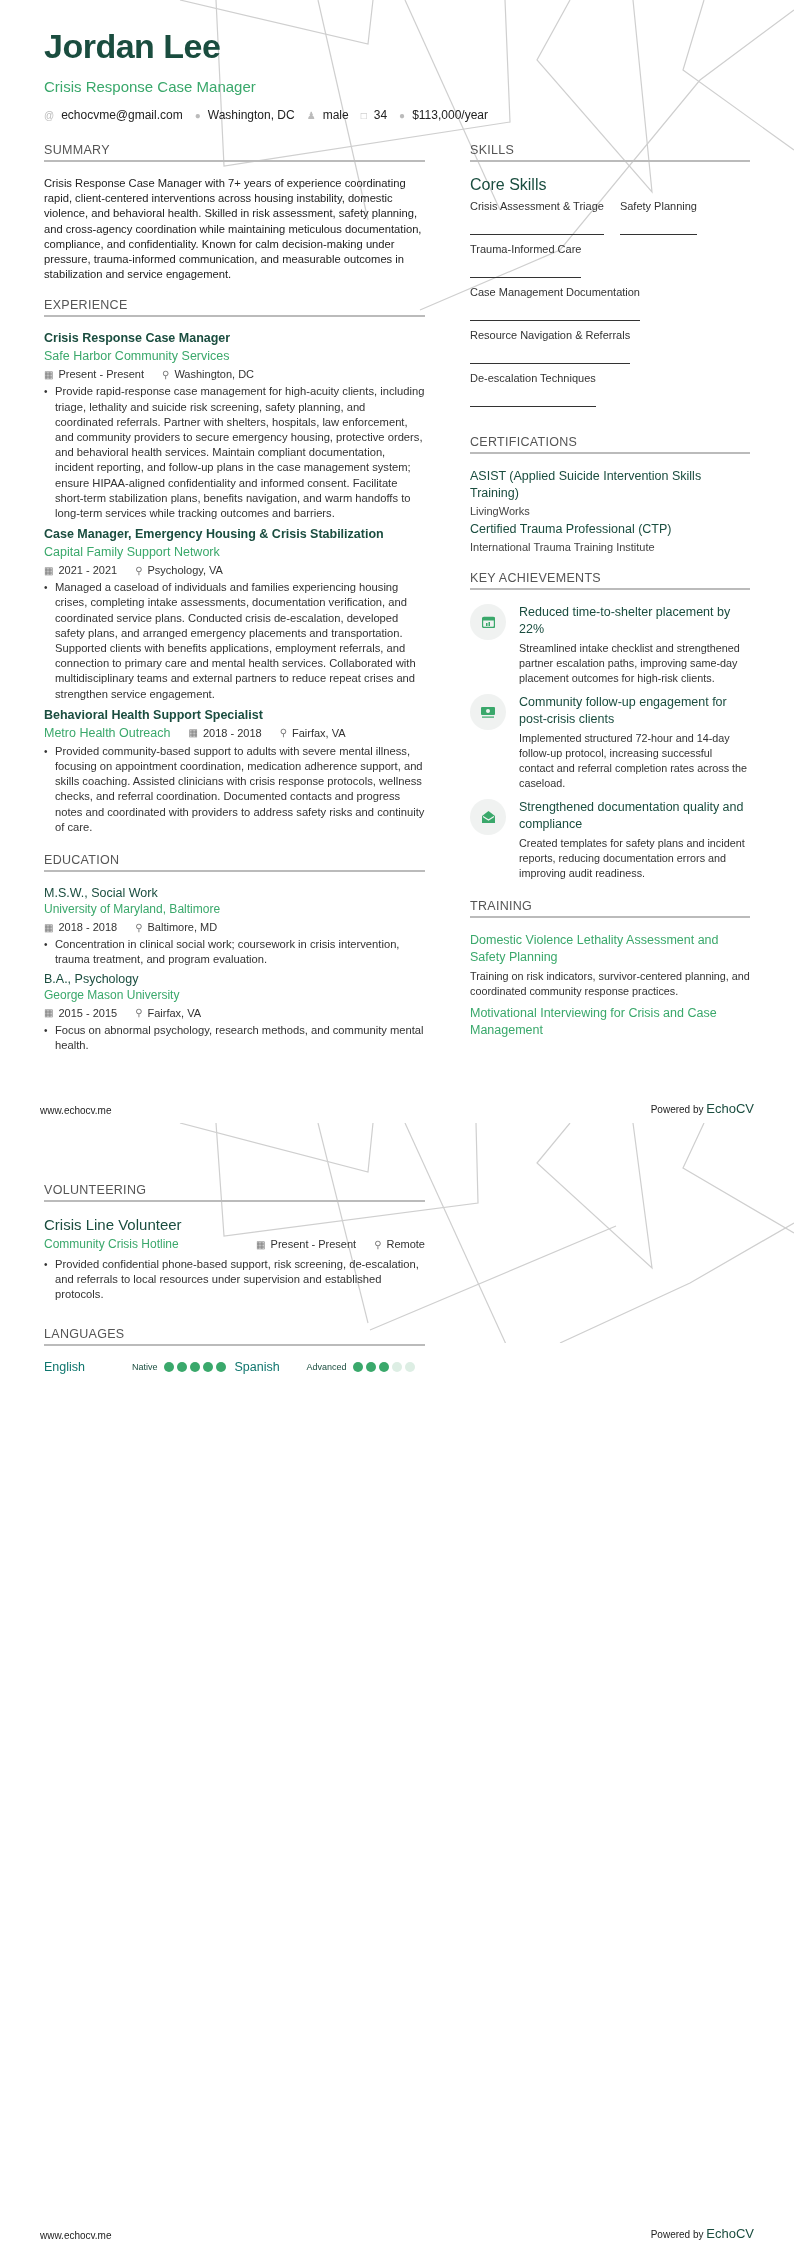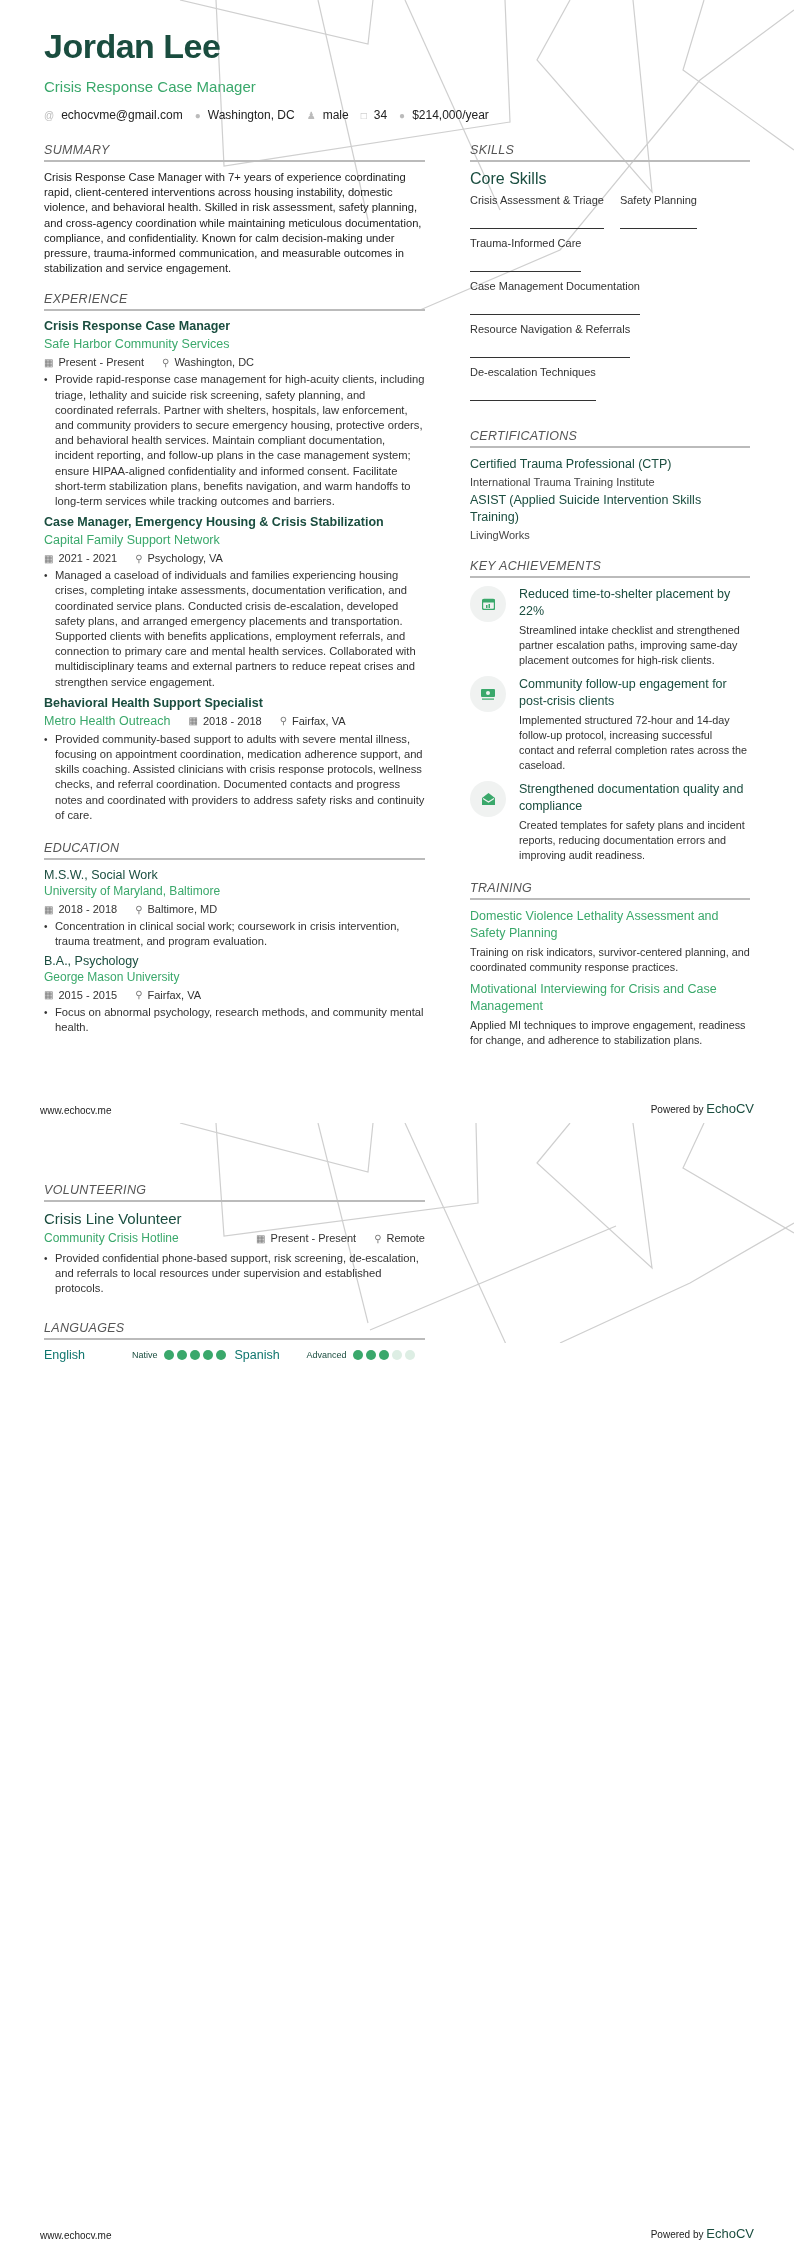--- a/index.html
+++ b/index.html
@@ -7,21 +7,21 @@
   body { font-family:"Liberation Sans", sans-serif; color:#222; position:relative; height:2246px; overflow:hidden; }
   .bg-lines { position:absolute; left:0; width:794px; pointer-events:none; z-index:0; }
   .content { position:relative; z-index:1; }
   .name { position:absolute; left:44px; top:27px; font-size:34px; font-weight:bold; color:#1a4d3f; letter-spacing:-0.5px; }
   .jobtitle { position:absolute; left:44px; top:78px; font-size:15px; color:#3aa86b; }
   .contact { position:absolute; left:44px; top:108px; display:flex; align-items:center; font-size:12px; color:#222; }
   .contact .ci { display:flex; align-items:center; margin-right:12px; }
   .contact .ic { color:#bbb; font-size:10px; margin-right:7px; }
   .col-left { position:absolute; left:44px; width:381px; }
   .col-right { position:absolute; left:470px; width:280px; }
-  .sec-h { font-size:12.5px; color:#555; letter-spacing:0.3px; padding-bottom:3px; border-bottom:2px solid #bbb; margin-bottom:8px;font-style:italic; }
+  .sec-h { font-size:12.5px; color:#555; letter-spacing:0.3px; padding-bottom:3px; border-bottom:2px solid #bbb; margin-bottom:14px; }
   .p { font-size:11.2px; line-height:15.2px; color:#222; }
   .role { font-size:12.5px; font-weight:bold; color:#1a4d3f; margin-top:4px; }
   .company { font-size:12.5px; color:#3aa86b; margin-top:4px; }
   .meta { font-size:11px; color:#333; margin-top:5px; display:flex; align-items:center; }
   .meta .mi { display:flex; align-items:center; margin-right:18px; }
   .meta .ic { color:#777; font-size:10px; margin-right:5px; }
   .bullet { display:flex; margin-top:4px; font-size:11.2px; line-height:15.2px; color:#333; }
   .bullet .dot { width:11px; flex:none; font-size:10px; }
   .edu-deg { font-size:12.5px; color:#1a4d3f; margin-top:4px; }
   .edu-school { font-size:12px; color:#3aa86b; margin-top:2px; }
@@ -90,21 +90,21 @@
     <div class="ci">
       <span class="ic">♟</span>
       <span>male</span>
     </div>
     <div class="ci">
       <span class="ic">□</span>
       <span>34</span>
     </div>
     <div class="ci">
       <span class="ic">●</span>
-      <span>$214,000/year</span>
+      <span>$113,000/year</span>
     </div>
   </div>
 
   <div class="col-left" style="top:143px">
 
     <section>
       <div class="sec-h">SUMMARY</div>
       <div class="p">Crisis Response Case Manager with 7+ years of experience coordinating rapid, client-centered interventions across housing instability, domestic violence, and behavioral health. Skilled in risk assessment, safety planning, and cross-agency coordination while maintaining meticulous documentation, compliance, and confidentiality. Known for calm decision-making under pressure, trauma-informed communication, and measurable outcomes in stabilization and service engagement.</div>
     </section>
 
@@ -222,27 +222,27 @@
         <span class="skill">Safety Planning</span>
         <span class="skill" style="margin-right:100px">Trauma-Informed Care</span>
         <span class="skill">Case Management Documentation</span>
         <span class="skill" style="margin-right:60px">Resource Navigation &amp; Referrals</span>
         <span class="skill" style="margin-right:120px">De-escalation Techniques</span>
       </div>
     </section>
 
     <section style="margin-top:22px">
       <div class="sec-h">CERTIFICATIONS</div>
+      <div>
+        <div class="cert-name">ASIST (Applied Suicide Intervention Skills Training)</div>
+        <div class="cert-org">LivingWorks</div>
+      </div>
       <div style="margin-top:4px">
         <div class="cert-name">Certified Trauma Professional (CTP)</div>
         <div class="cert-org">International Trauma Training Institute</div>
-      </div>
-      <div>
-        <div class="cert-name">ASIST (Applied Suicide Intervention Skills Training)</div>
-        <div class="cert-org">LivingWorks</div>
       </div>
     </section>
 
     <section style="margin-top:18px">
       <div class="sec-h">KEY ACHIEVEMENTS</div>
 
       <div class="ach">
         <div class="ach-ic">
           <svg width="13" height="12" viewBox="0 0 13 12">
               <rect x="0.5" y="1.5" width="12" height="10" rx="1.5" fill="none" stroke="#3aa86b" stroke-width="1.4"></rect>
@@ -286,21 +286,20 @@
     </section>
 
     <section style="margin-top:18px">
       <div class="sec-h">TRAINING</div>
       <div>
         <div class="tr-name">Domestic Violence Lethality Assessment and Safety Planning</div>
         <div class="tr-desc">Training on risk indicators, survivor-centered planning, and coordinated community response practices.</div>
       </div>
       <div>
         <div class="tr-name">Motivational Interviewing for Crisis and Case Management</div>
-        <div class="tr-desc">Applied MI techniques to improve engagement, readiness for change, and adherence to stabilization plans.</div>
       </div>
     </section>
   </div>
 
   <div class="footer" style="top:1101px">
     <span>www.echocv.me</span>
     <span><span>Powered by</span> <span class="brand">EchoCV</span></span>
   </div>
 
   <div class="col-left" style="top:1183px">

